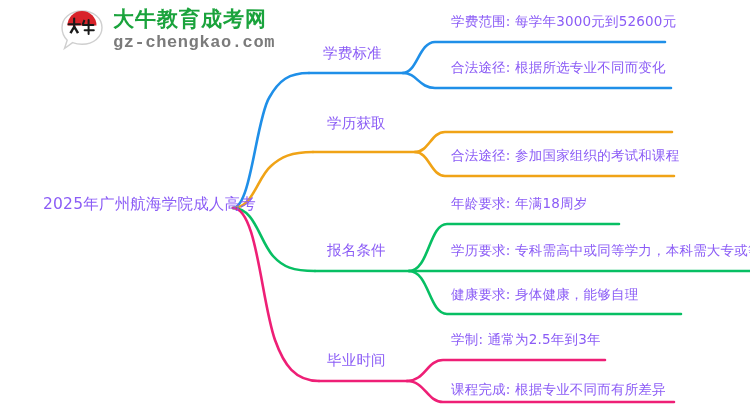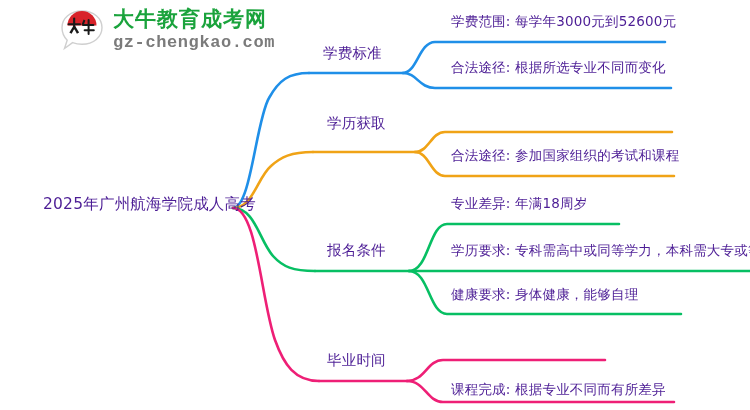--- a/index.html
+++ b/index.html
@@ -27,21 +27,21 @@
     margin-top:4px;white-space:nowrap;text-align:right;
   }
 
   
   #wires{position:absolute;left:0;top:0;width:750px;height:410px;}
 
   
   .node{
     position:absolute;
     white-space:nowrap;
-    color:#4c1d95;
+    color:#8b5cf6;
     font-family:"DejaVu Sans","Liberation Sans",sans-serif;
   }
   .root-node{
     left:6px;top:194px;
     font-size:15.5px;font-weight:normal;letter-spacing:.2px;
   }
   .branch-label{
     font-size:14.5px;font-weight:normal;letter-spacing:.2px;text-align:right;
   }
   .leaf-label{
@@ -111,20 +111,21 @@
   <div class="node root-node">2025年广州航海学院成人高考</div>
 
   <div class="node branch-label" style="left:286px;top:44px;">学费标准</div>
   <div class="node leaf-label" style="left:414px;top:13px;">学费范围: 每学年3000元到52600元</div>
   <div class="node leaf-label" style="left:414px;top:59px;">合法途径: 根据所选专业不同而变化</div>
 
   <div class="node branch-label" style="left:290px;top:114px;">学历获取</div>
   <div class="node leaf-label" style="left:414px;top:147px;">合法途径: 参加国家组织的考试和课程</div>
 
   <div class="node branch-label" style="left:290px;top:241px;">报名条件</div>
-  <div class="node leaf-label" style="left:414px;top:195px;">专业差异: 年满18周岁</div>
+  <div class="node leaf-label" style="left:414px;top:195px;">年龄要求: 年满18周岁</div>
   <div class="node leaf-label" style="left:414px;top:242px;">学历要求: 专科需高中或同等学力，本科需大专或等同学历</div>
   <div class="node leaf-label" style="left:414px;top:286px;">健康要求: 身体健康，能够自理</div>
 
   <div class="node branch-label" style="left:290px;top:351px;">毕业时间</div>
+  <div class="node leaf-label" style="left:414px;top:331px;">学制: 通常为2.5年到3年</div>
   <div class="node leaf-label" style="left:414px;top:381px;">课程完成: 根据专业不同而有所差异</div>
 
 </div>
 
 </body></html>

